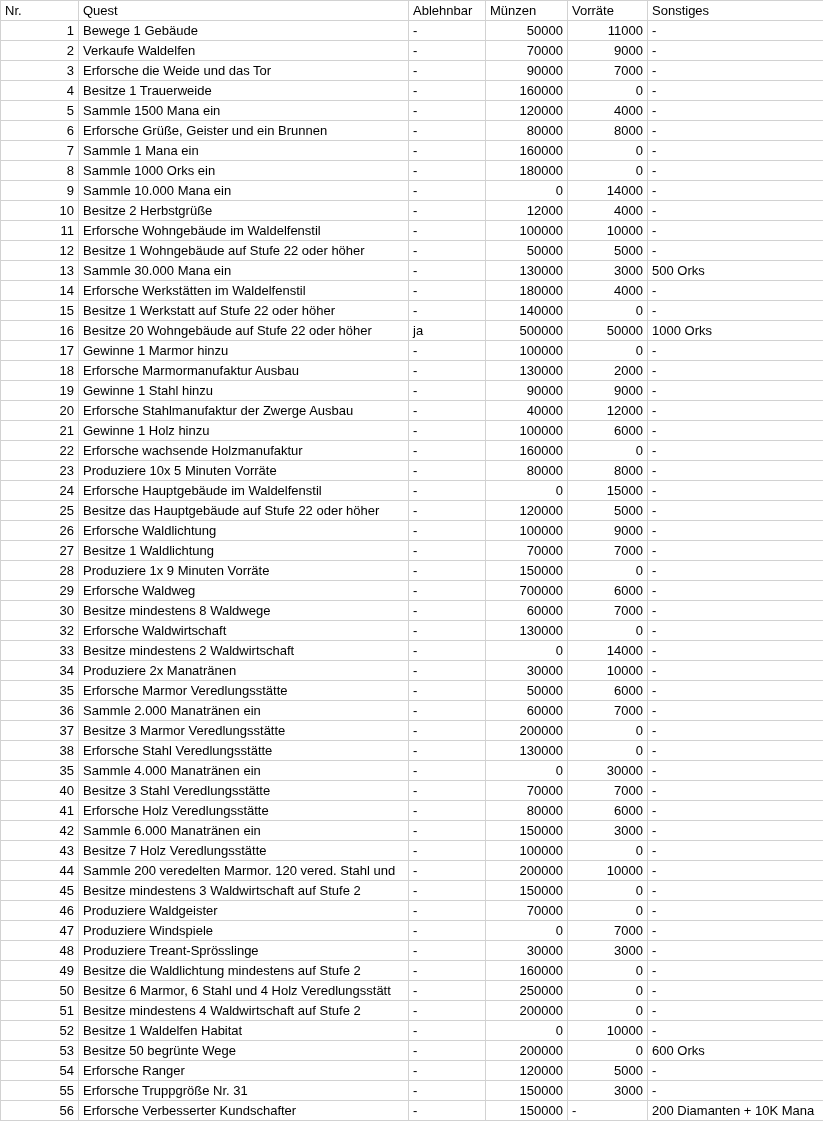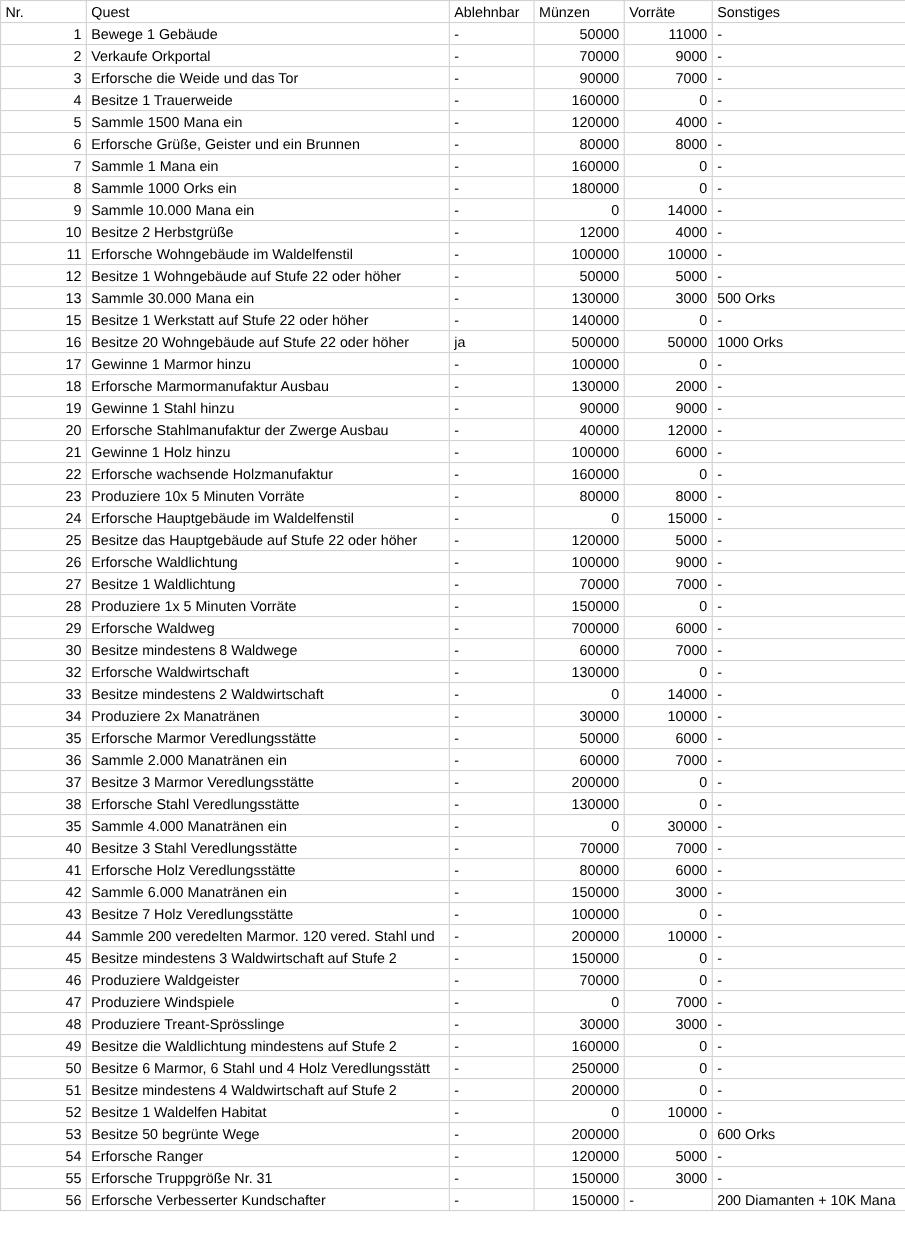--- a/index.html
+++ b/index.html
@@ -66,21 +66,21 @@
       <tr>
         <td class="num">1</td>
         <td class="txt">Bewege 1 Gebäude</td>
         <td class="txt">-</td>
         <td class="num">50000</td>
         <td class="num">11000</td>
         <td class="txt">-</td>
       </tr>
       <tr>
         <td class="num">2</td>
-        <td class="txt">Verkaufe Orkportal</td>
+        <td class="txt">Verkaufe Waldelfen</td>
         <td class="txt">-</td>
         <td class="num">70000</td>
         <td class="num">9000</td>
         <td class="txt">-</td>
       </tr>
       <tr>
         <td class="num">3</td>
         <td class="txt">Erforsche die Weide und das Tor</td>
         <td class="txt">-</td>
         <td class="num">90000</td>
@@ -159,20 +159,28 @@
         <td class="num">5000</td>
         <td class="txt">-</td>
       </tr>
       <tr>
         <td class="num">13</td>
         <td class="txt">Sammle 30.000 Mana ein</td>
         <td class="txt">-</td>
         <td class="num">130000</td>
         <td class="num">3000</td>
         <td class="txt">500 Orks</td>
+      </tr>
+      <tr>
+        <td class="num">14</td>
+        <td class="txt">Erforsche Werkstätten im Waldelfenstil</td>
+        <td class="txt">-</td>
+        <td class="num">180000</td>
+        <td class="num">4000</td>
+        <td class="txt">-</td>
       </tr>
       <tr>
         <td class="num">15</td>
         <td class="txt">Besitze 1 Werkstatt auf Stufe 22 oder höher</td>
         <td class="txt">-</td>
         <td class="num">140000</td>
         <td class="num">0</td>
         <td class="txt">-</td>
       </tr>
       <tr>
@@ -266,21 +274,21 @@
       <tr>
         <td class="num">27</td>
         <td class="txt">Besitze 1 Waldlichtung</td>
         <td class="txt">-</td>
         <td class="num">70000</td>
         <td class="num">7000</td>
         <td class="txt">-</td>
       </tr>
       <tr>
         <td class="num">28</td>
-        <td class="txt">Produziere 1x 5 Minuten Vorräte</td>
+        <td class="txt">Produziere 1x 9 Minuten Vorräte</td>
         <td class="txt">-</td>
         <td class="num">150000</td>
         <td class="num">0</td>
         <td class="txt">-</td>
       </tr>
       <tr>
         <td class="num">29</td>
         <td class="txt">Erforsche Waldweg</td>
         <td class="txt">-</td>
         <td class="num">700000</td>

